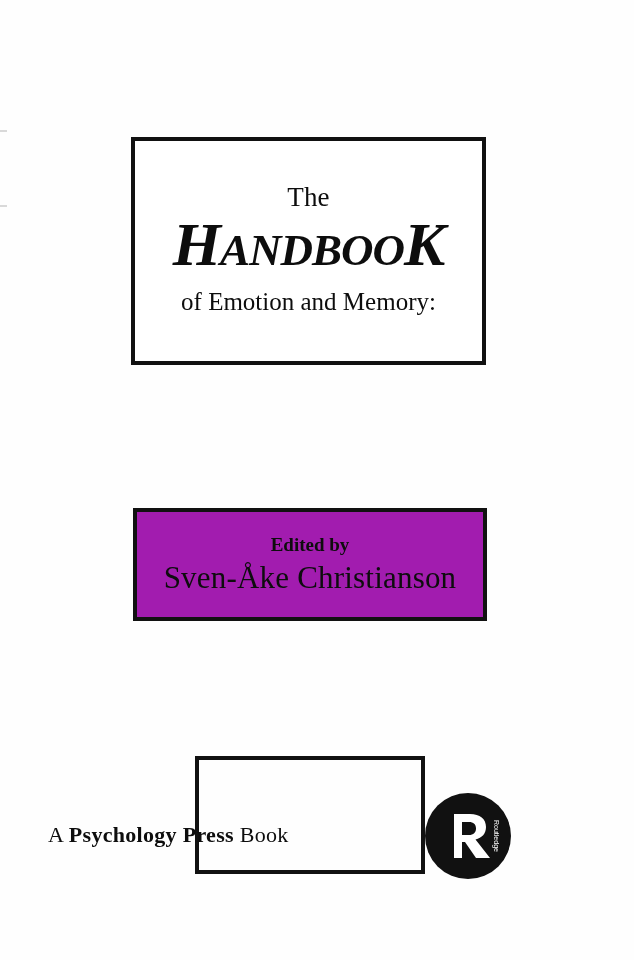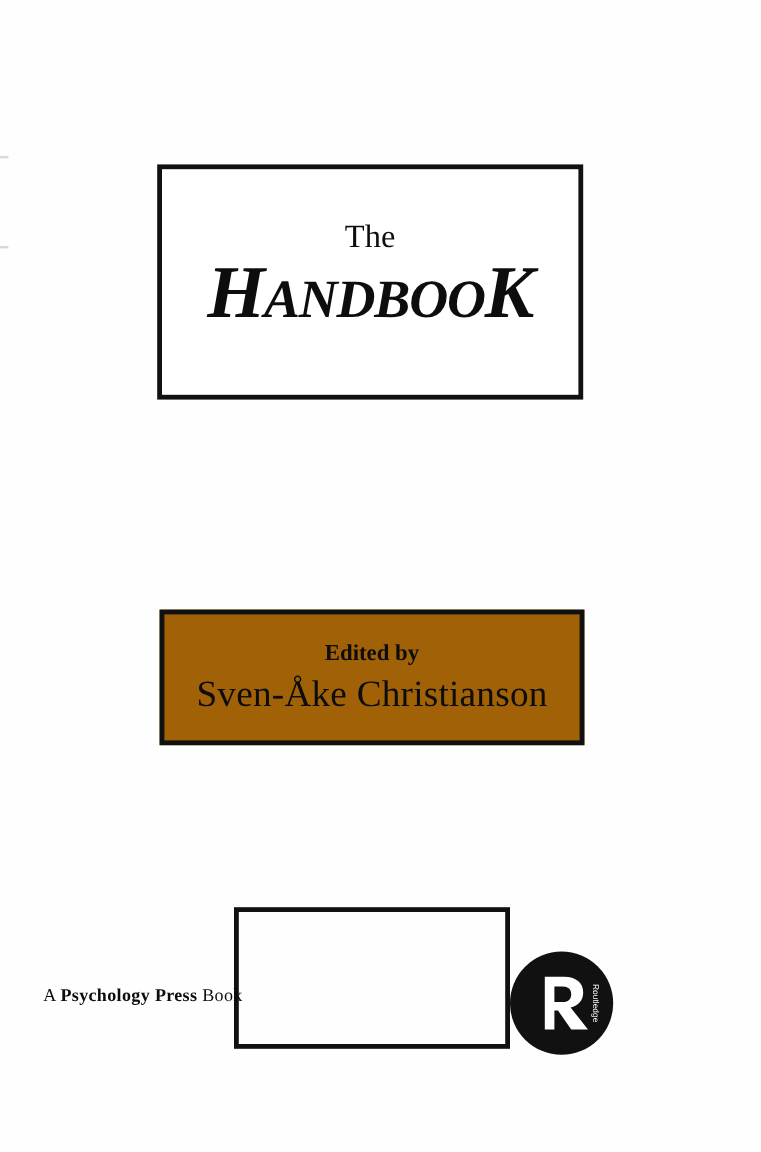--- a/index.html
+++ b/index.html
@@ -32,21 +32,21 @@
   }
   .edge-mark.one { top: 130px; }
   .edge-mark.two { top: 205px; }
 
   
   .title-box {
     position: absolute;
     left: 131px;
     top: 137px;
     width: 355px;
-    height: 196px;
+    height: 228px;
     border: 4px solid #111;
     background: #fff;
     box-sizing: border-box;
     display: flex;
     flex-direction: column;
     align-items: center;
     justify-content: center;
     text-align: center;
   }
   .title-the {
@@ -77,21 +77,21 @@
   }
 
   
   .editor-box {
     position: absolute;
     left: 133px;
     top: 508px;
     width: 354px;
     height: 113px;
     border: 4px solid #111;
-    background: #a16207;
+    background: #a21caf;
     box-sizing: border-box;
     display: flex;
     flex-direction: column;
     align-items: center;
     justify-content: center;
     text-align: center;
   }
   .edited-by {
     font-size: 19px;
     font-weight: bold;
@@ -108,24 +108,24 @@
     left: 195px;
     top: 756px;
     width: 230px;
     height: 118px;
     border: 4px solid #111;
     background: transparent;
     box-sizing: border-box;
   }
   .imprint-line {
     position: absolute;
-    left: 36px;
+    left: 48px;
     top: 822px;
     width: 330px;
-    font-size: 15px;
+    font-size: 22px;
     letter-spacing: 0.3px;
     white-space: nowrap;
   }
   .imprint-line .brand {
     font-weight: bold;
   }
 
   
   .logo {
     position: absolute;
@@ -140,20 +140,21 @@
 <body>
 
 <div class="cover">
 
   <div class="edge-mark one"></div>
   <div class="edge-mark two"></div>
 
   <div class="title-box">
     <div class="title-the">The</div>
     <div class="title-main"><span class="cap">H</span><span class="small">ANDBOO</span><span class="cap">K</span></div>
+    <div class="title-sub">of Emotion and Memory:</div>
   </div>
 
   <div class="editor-box">
     <div class="edited-by">Edited by</div>
     <div class="editor-name">Sven-Åke Christianson</div>
   </div>
 
   <div class="bottom-box"></div>
 
   <div class="imprint-line"><span>A </span><span class="brand">Psychology Press</span><span> Book</span></div>

